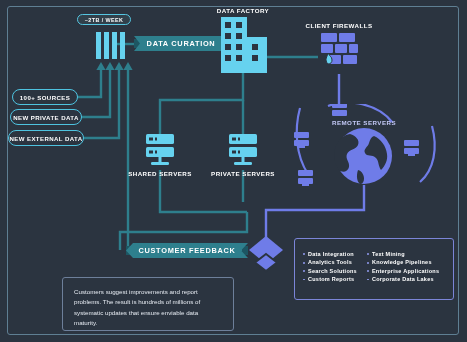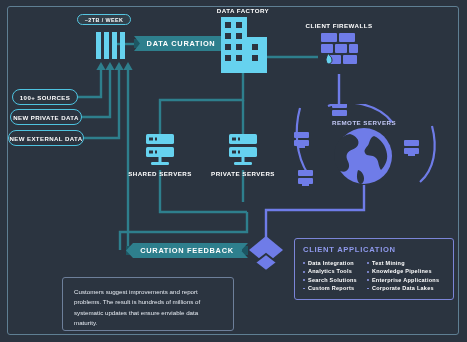--- a/index.html
+++ b/index.html
@@ -276,32 +276,31 @@
           <rect x="0" y="8" width="15" height="6" rx="1" fill="#6f7ce8"></rect>
         </g>
       </g>
     </svg>
   </div>
   <div class="caption purple" style="left:364px;top:119px;">REMOTE SERVERS</div>
 
   <div class="ribwrap" style="left:126px;top:243px;">
     <div class="fold" style="left:0px;"></div>
     <div class="fold" style="right:0px;"></div>
-    <div class="ribbon left-point" style="position:relative;width:102px;">CURATION FEEDBACK</div>
+    <div class="ribbon left-point" style="position:relative;width:102px;">CUSTOMER FEEDBACK</div>
   </div>
 
   <div class="layers" style="left:246px;top:234px;">
     <svg width="40" height="40" viewBox="0 0 40 40">
       <polygon points="20,2 37,16 20,30 3,16" fill="#6f7ce8"></polygon>
       <polygon points="20,20 31,28.5 20,37 9,28.5" fill="#6f7ce8" stroke="#2b3440" stroke-width="2"></polygon>
     </svg>
   </div>
 
   <div class="panel" style="left:294px;top:238px;width:160px;height:62px;padding:6px 8px;">
-    <h4>CLIENT APPLICATION</h4>
     <div class="cols">
       <ul>
         <li>Data Integration</li>
         <li>Analytics Tools</li>
         <li>Search Solutions</li>
         <li>Custom Reports</li>
       </ul>
       <ul>
         <li>Text Mining</li>
         <li>Knowledge Pipelines</li>

